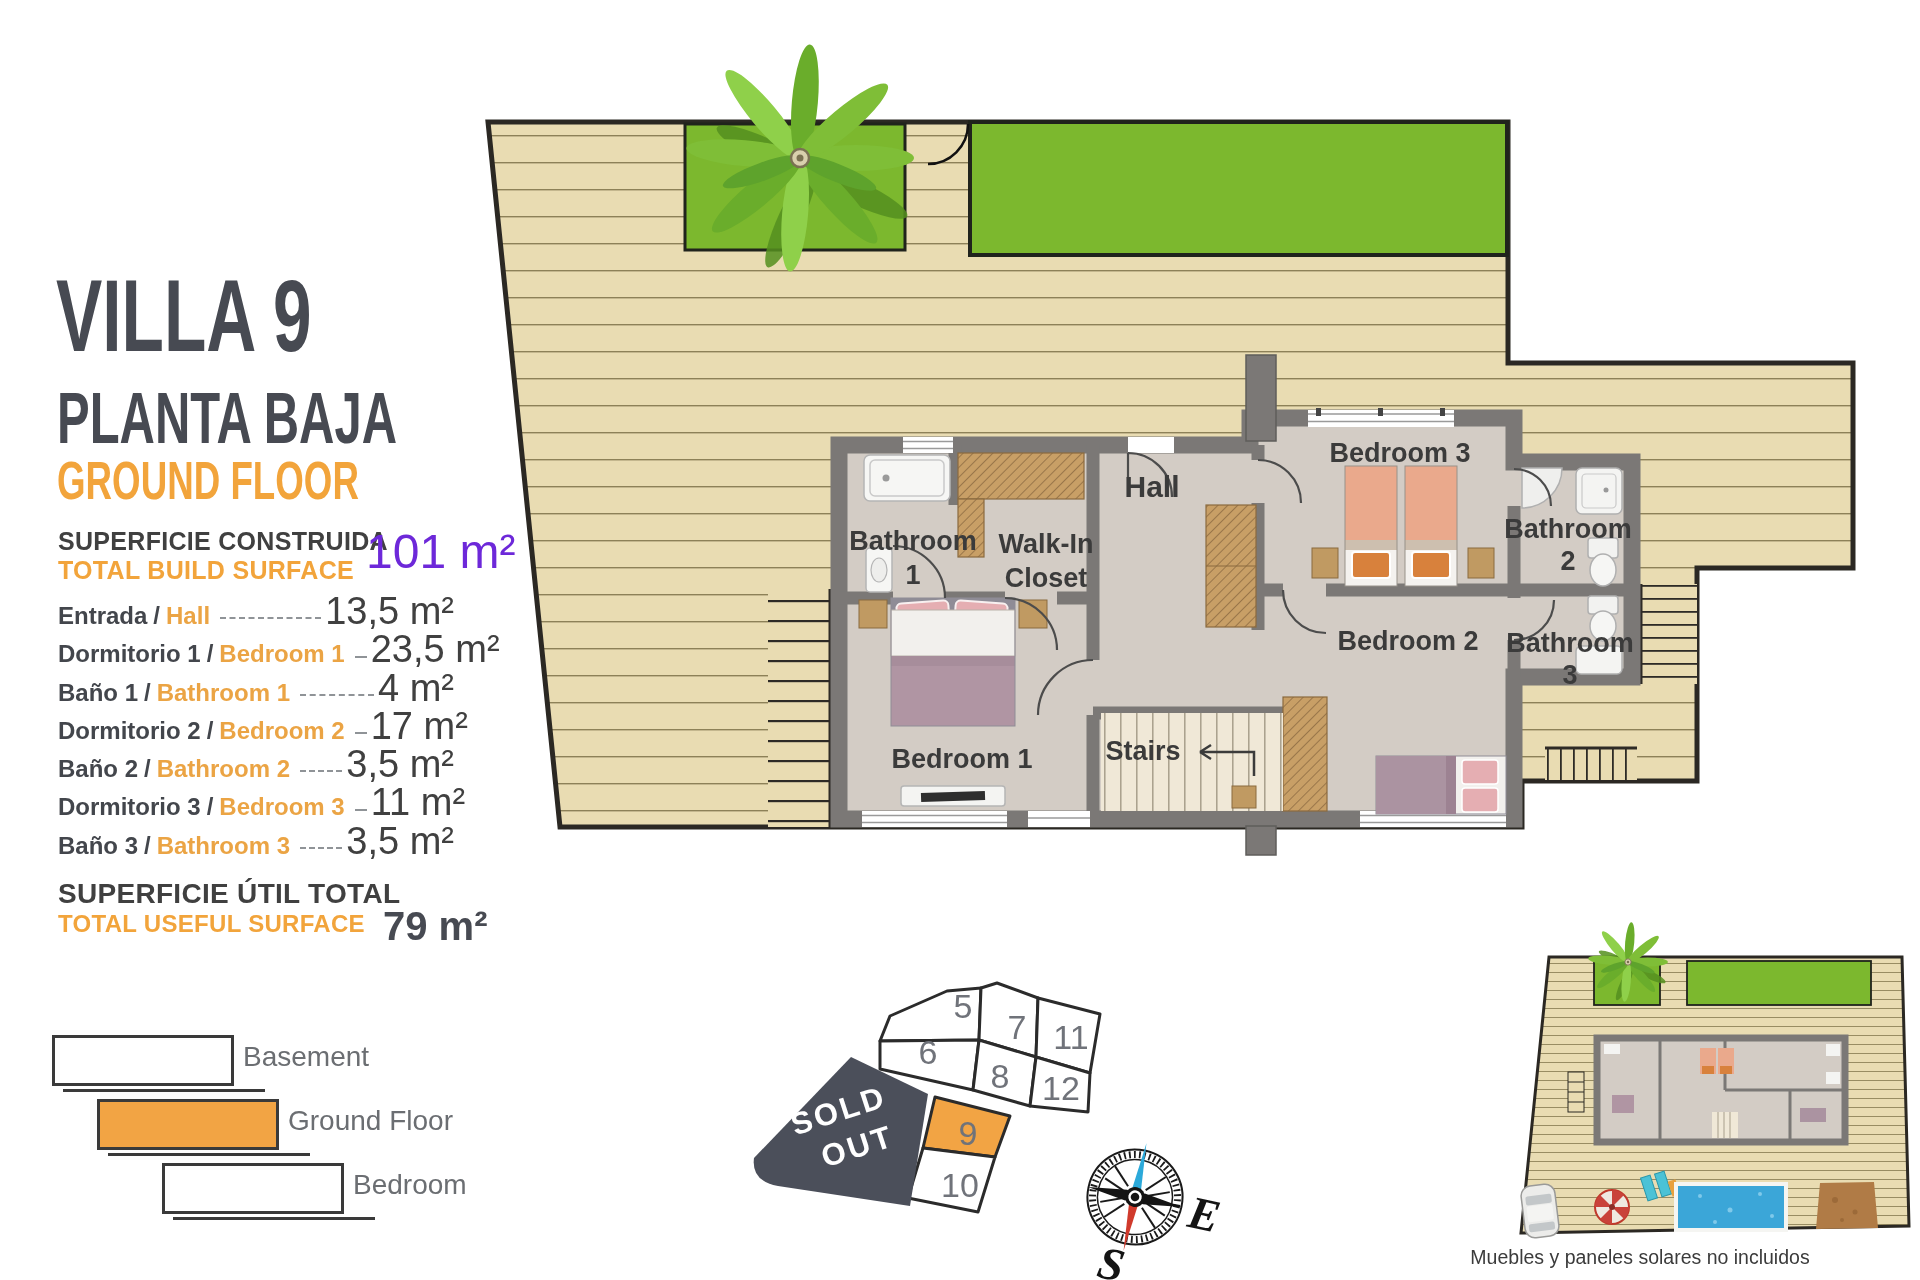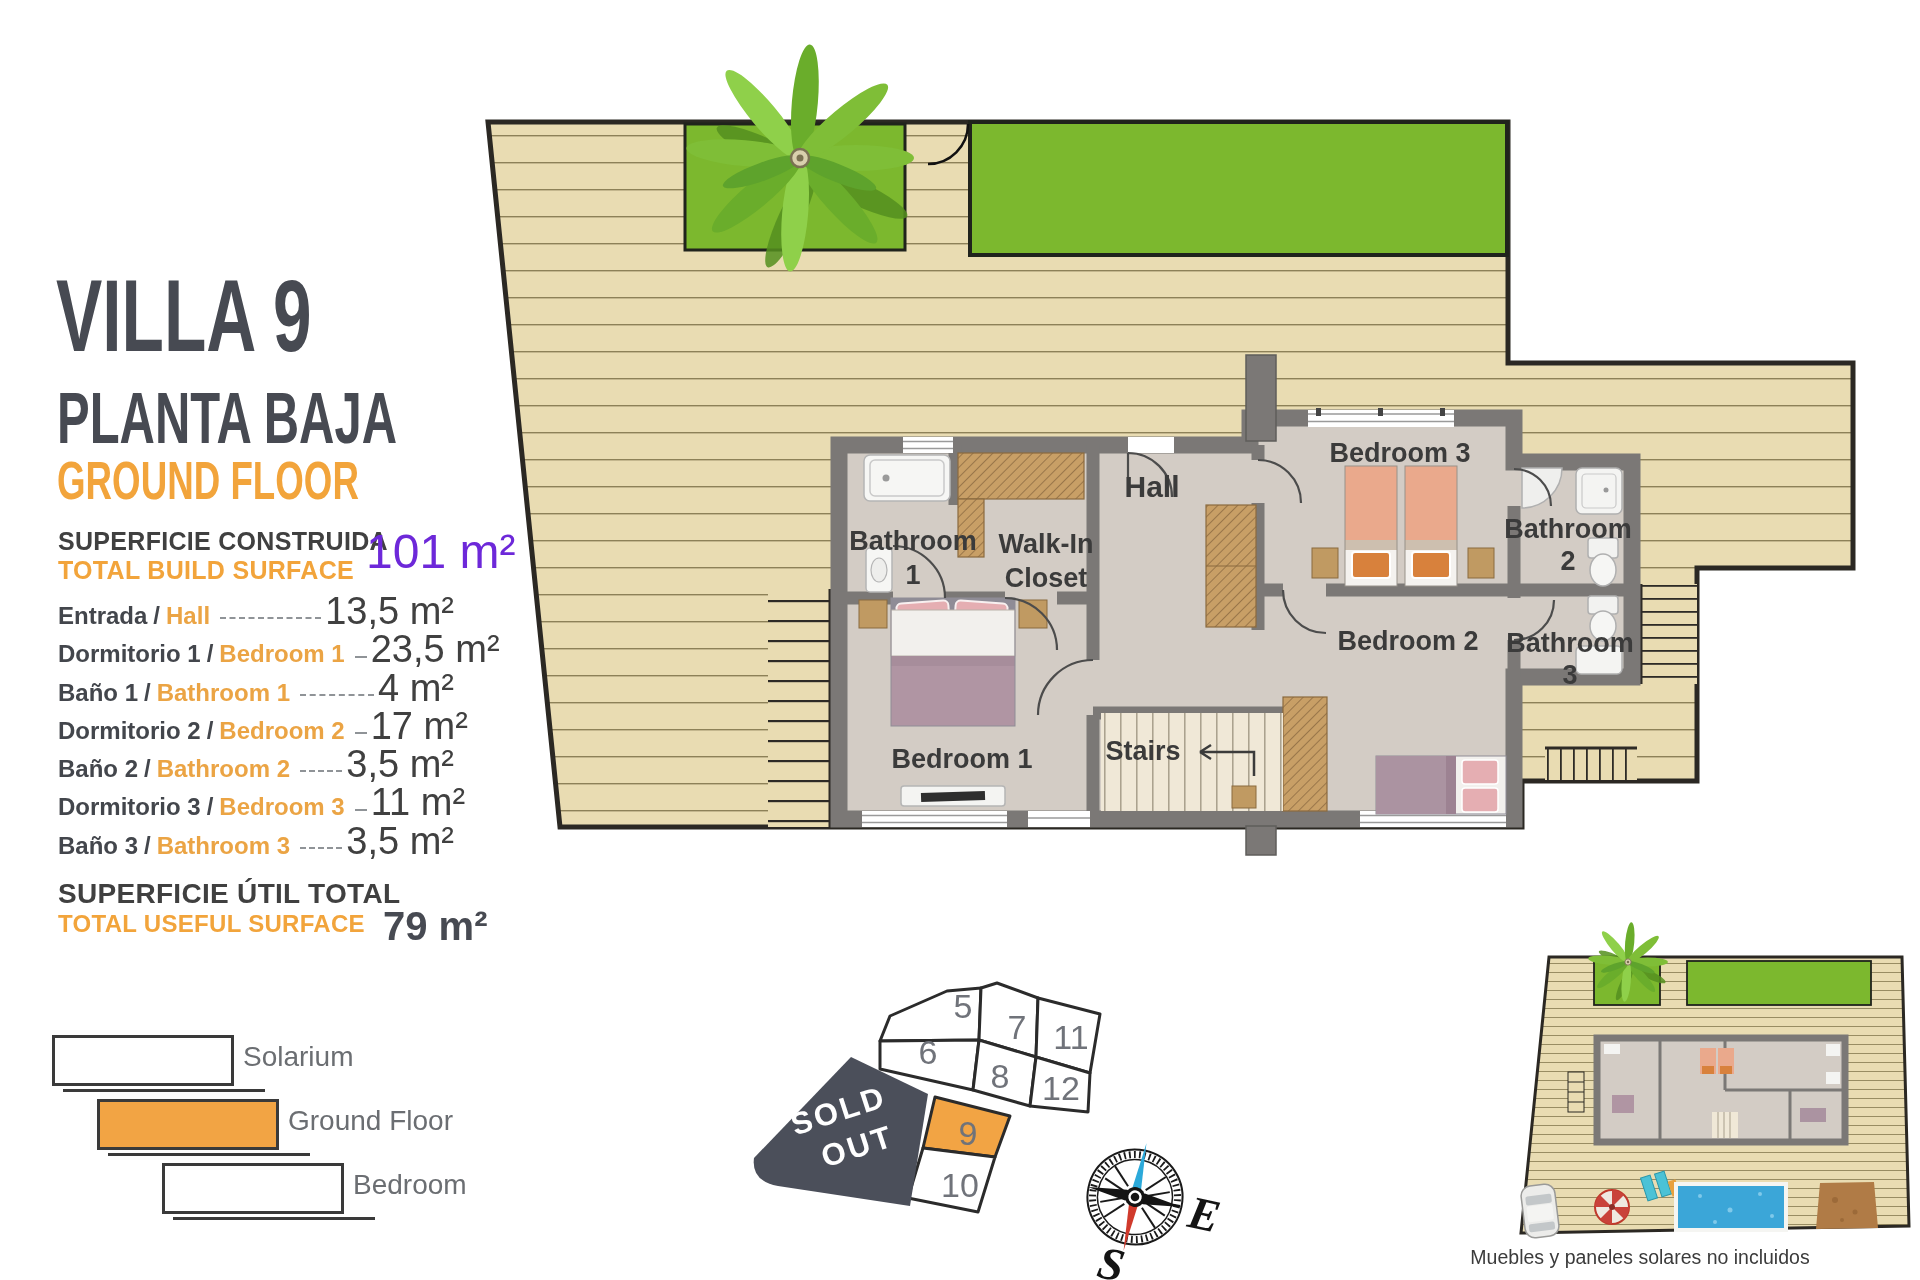--- a/index.html
+++ b/index.html
@@ -417,21 +417,21 @@
 </div>
 
 <div class="abs" style="left:58px;top:878px;">
   <div class="blk-label dark" style="font-size:28px;">SUPERFICIE ÚTIL TOTAL</div>
   <div class="blk-label orange" style="font-size:24px;">TOTAL USEFUL SURFACE</div>
 </div>
 <div class="abs useful-val" style="left:383px;top:872px;">79 m²</div>
 
 <div>
   <div class="lbox" style="left:52px;top:1035px;"></div>
-  <div class="llabel" style="left:243px;top:1041px;">Solarium</div>
+  <div class="llabel" style="left:243px;top:1041px;">Basement</div>
   <div class="lbox orangefill" style="left:97px;top:1099px;"></div>
   <div class="llabel" style="left:288px;top:1105px;">Ground Floor</div>
   <div class="lbox" style="left:162px;top:1163px;"></div>
   <div class="llabel" style="left:353px;top:1169px;">Bedroom</div>
 </div>
 
 <div class="disclaimer">
   <div class="l2">Muebles y paneles solares no incluidos</div>
 </div>
 

